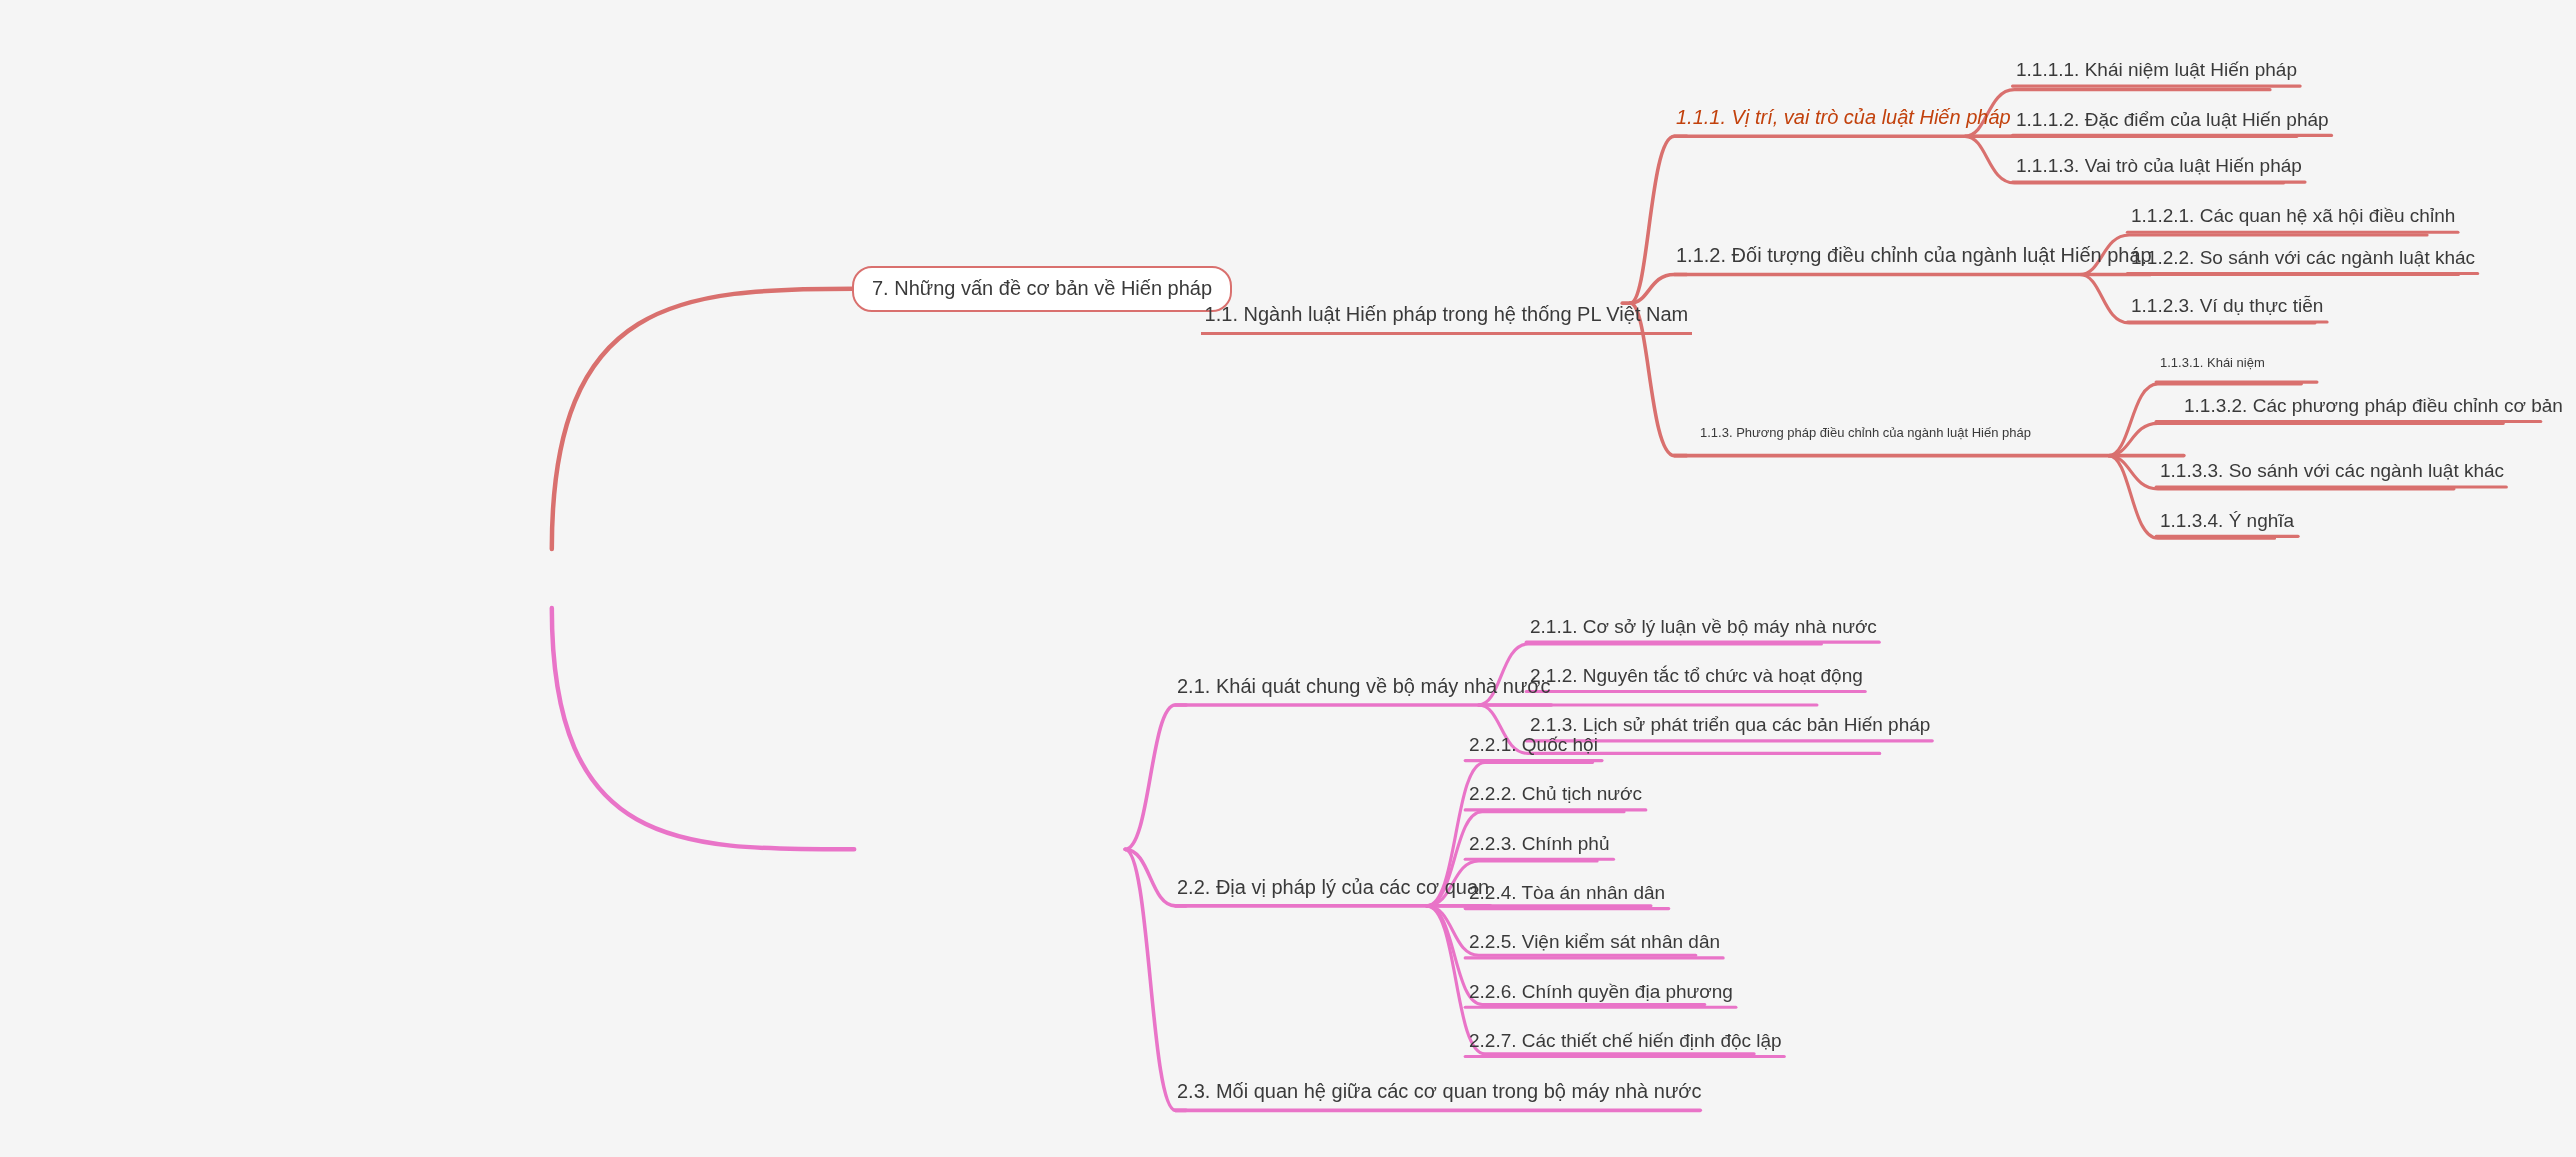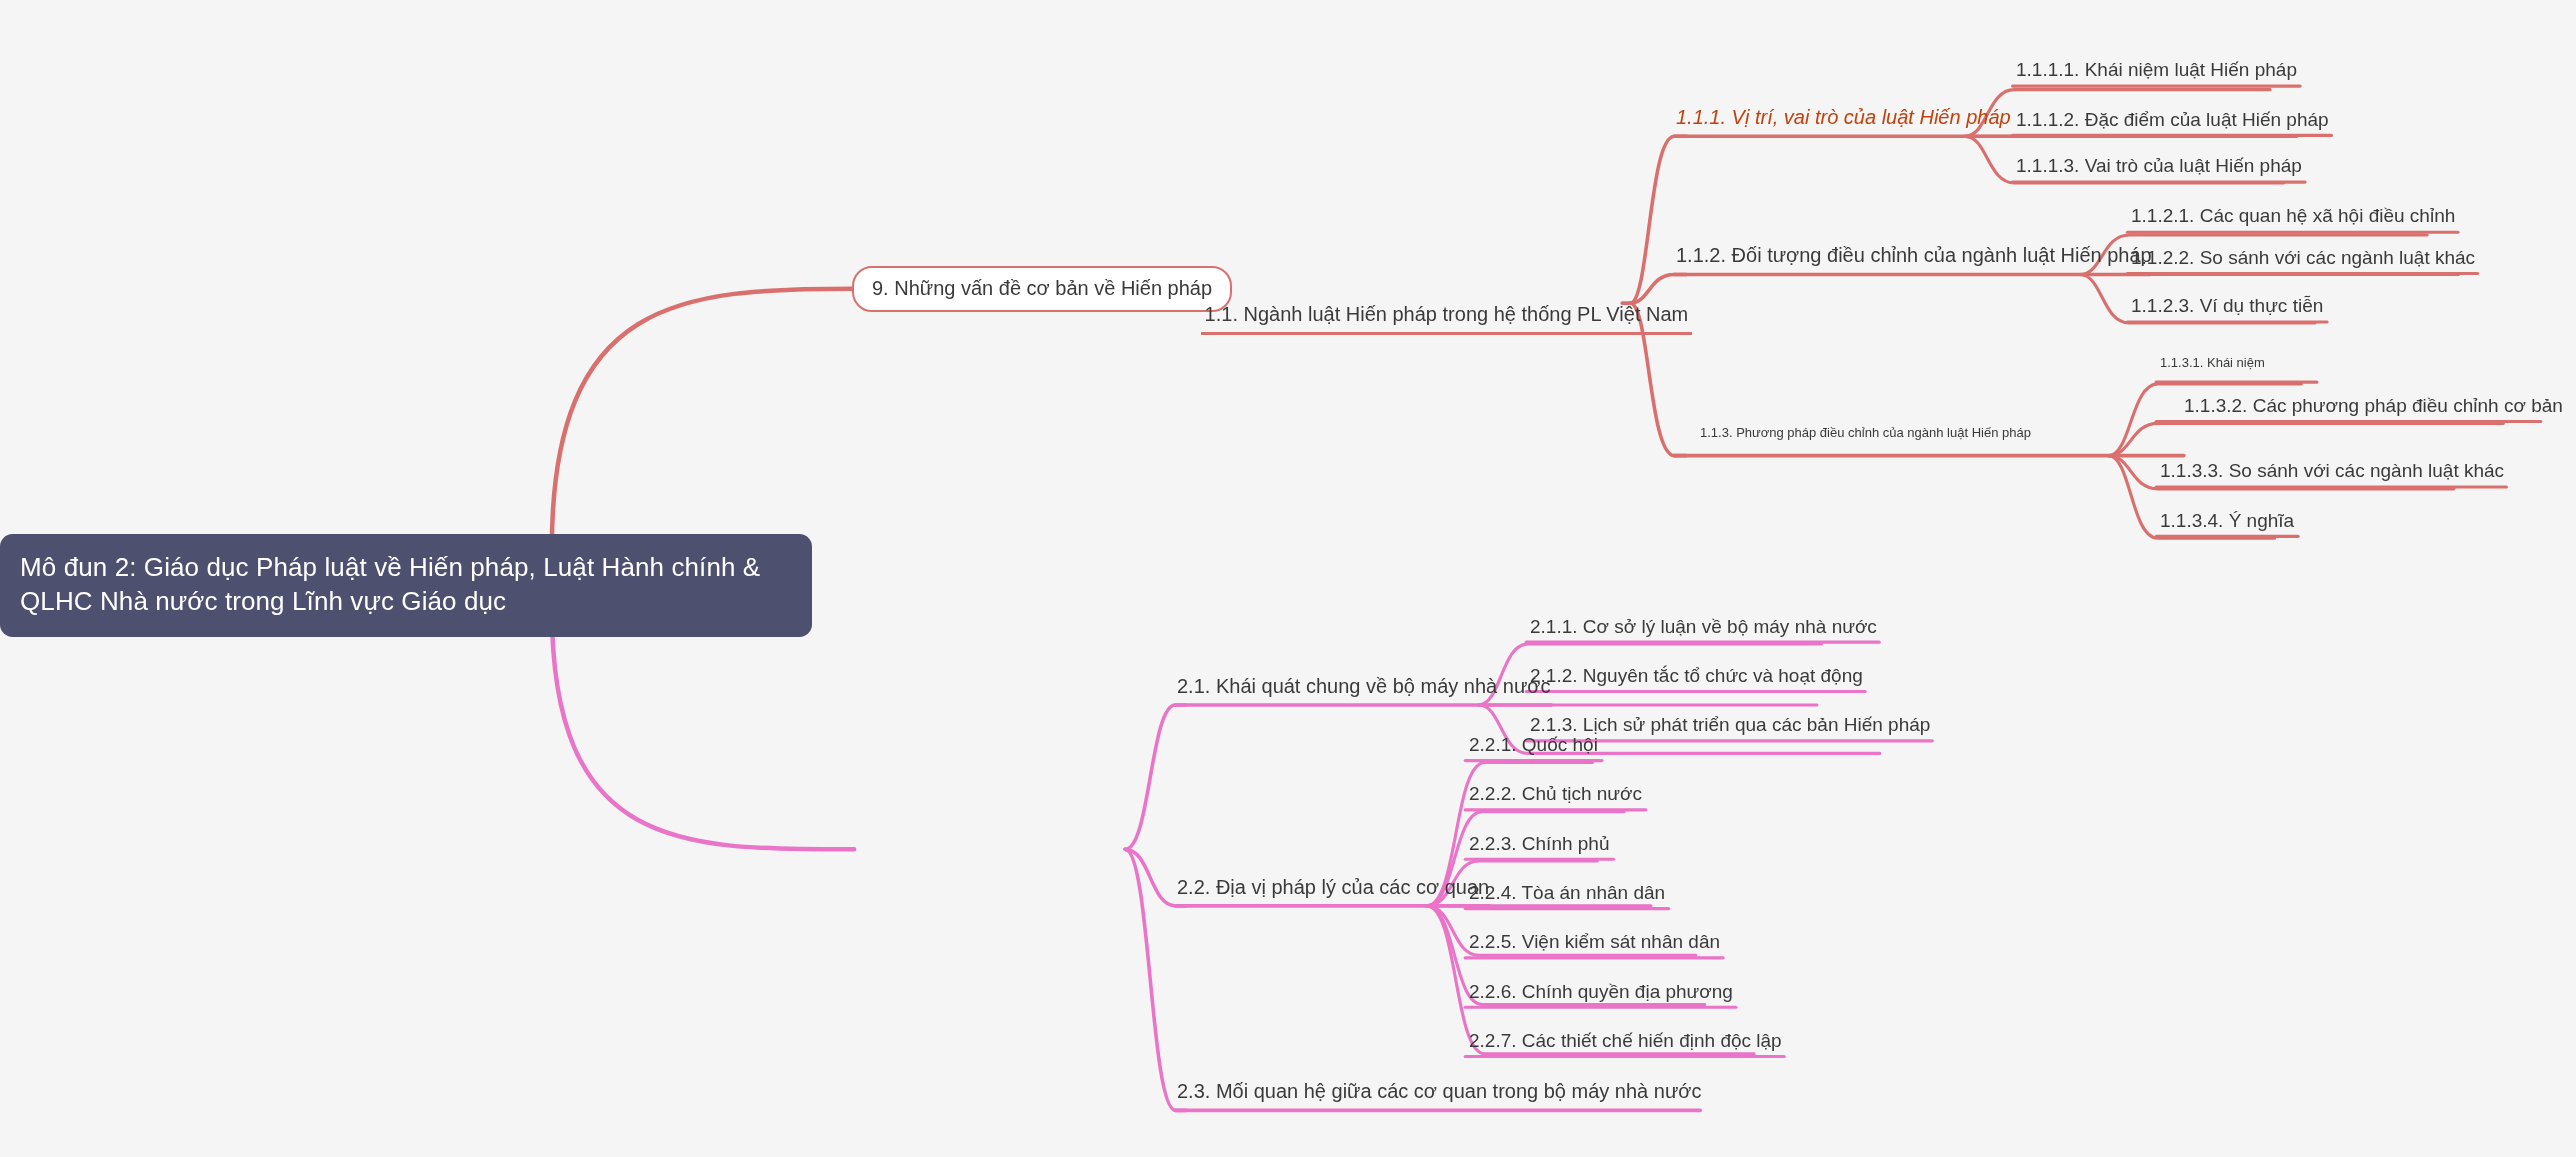--- a/index.html
+++ b/index.html
@@ -124,26 +124,23 @@
       <path d="M 1701 826 L 2153.53125 826" stroke="#e974c8" stroke-width="3.5" fill="none" stroke-linecap="round"></path>
       <path d="M 1633 848 L 1785.4375 848" stroke="#e974c8" stroke-width="3.5" fill="none" stroke-linecap="round"></path>
       <path d="M 1633 903 L 1834.265625 903" stroke="#e974c8" stroke-width="3.5" fill="none" stroke-linecap="round"></path>
       <path d="M 1633 958 L 1798.296875 958" stroke="#e974c8" stroke-width="3.5" fill="none" stroke-linecap="round"></path>
       <path d="M 1633 1013 L 1859.8125 1013" stroke="#e974c8" stroke-width="3.5" fill="none" stroke-linecap="round"></path>
       <path d="M 1633 1068 L 1920.484375 1068" stroke="#e974c8" stroke-width="3.5" fill="none" stroke-linecap="round"></path>
       <path d="M 1633 1123 L 1934.703125 1123" stroke="#e974c8" stroke-width="3.5" fill="none" stroke-linecap="round"></path>
       <path d="M 1633 1178 L 1988.578125 1178" stroke="#e974c8" stroke-width="3.5" fill="none" stroke-linecap="round"></path>
     </svg>
 
-  <div class="node root" id="n-root" style="left:0px; top:534px; width:772px;">
-    <span>Mô đun 2: Giáo dục Pháp luật về Hiến pháp, Luật Hành chính &amp; QLHC Nhà nước trong Lĩnh vực Giáo dục</span>
-  </div>
 
   <div class="node pill" id="n-b1" style="left:852px; top:266px;">
-    <span>9. Những vấn đề cơ bản về Hiến pháp</span>
+    <span>7. Những vấn đề cơ bản về Hiến pháp</span>
   </div>
 
   <div class="node txt lvl2" id="n-b1-1" style="left:1201px; top:267px;">
     <span>1.1. Ngành luật Hiến pháp trong hệ thống PL Việt Nam</span>
   </div>
 
   <div class="node" id="n-b1-1-1" style="left:1676px; top:106px; font-size:20px; color:#c2410c;font-style:italic;">
     <span>1.1.1. Vị trí, vai trò của luật Hiến pháp</span>
   </div>
   <div class="node" id="n-b1-1-2" style="left:1676px; top:244px; font-size:20px; color:#3a3a3a;">

